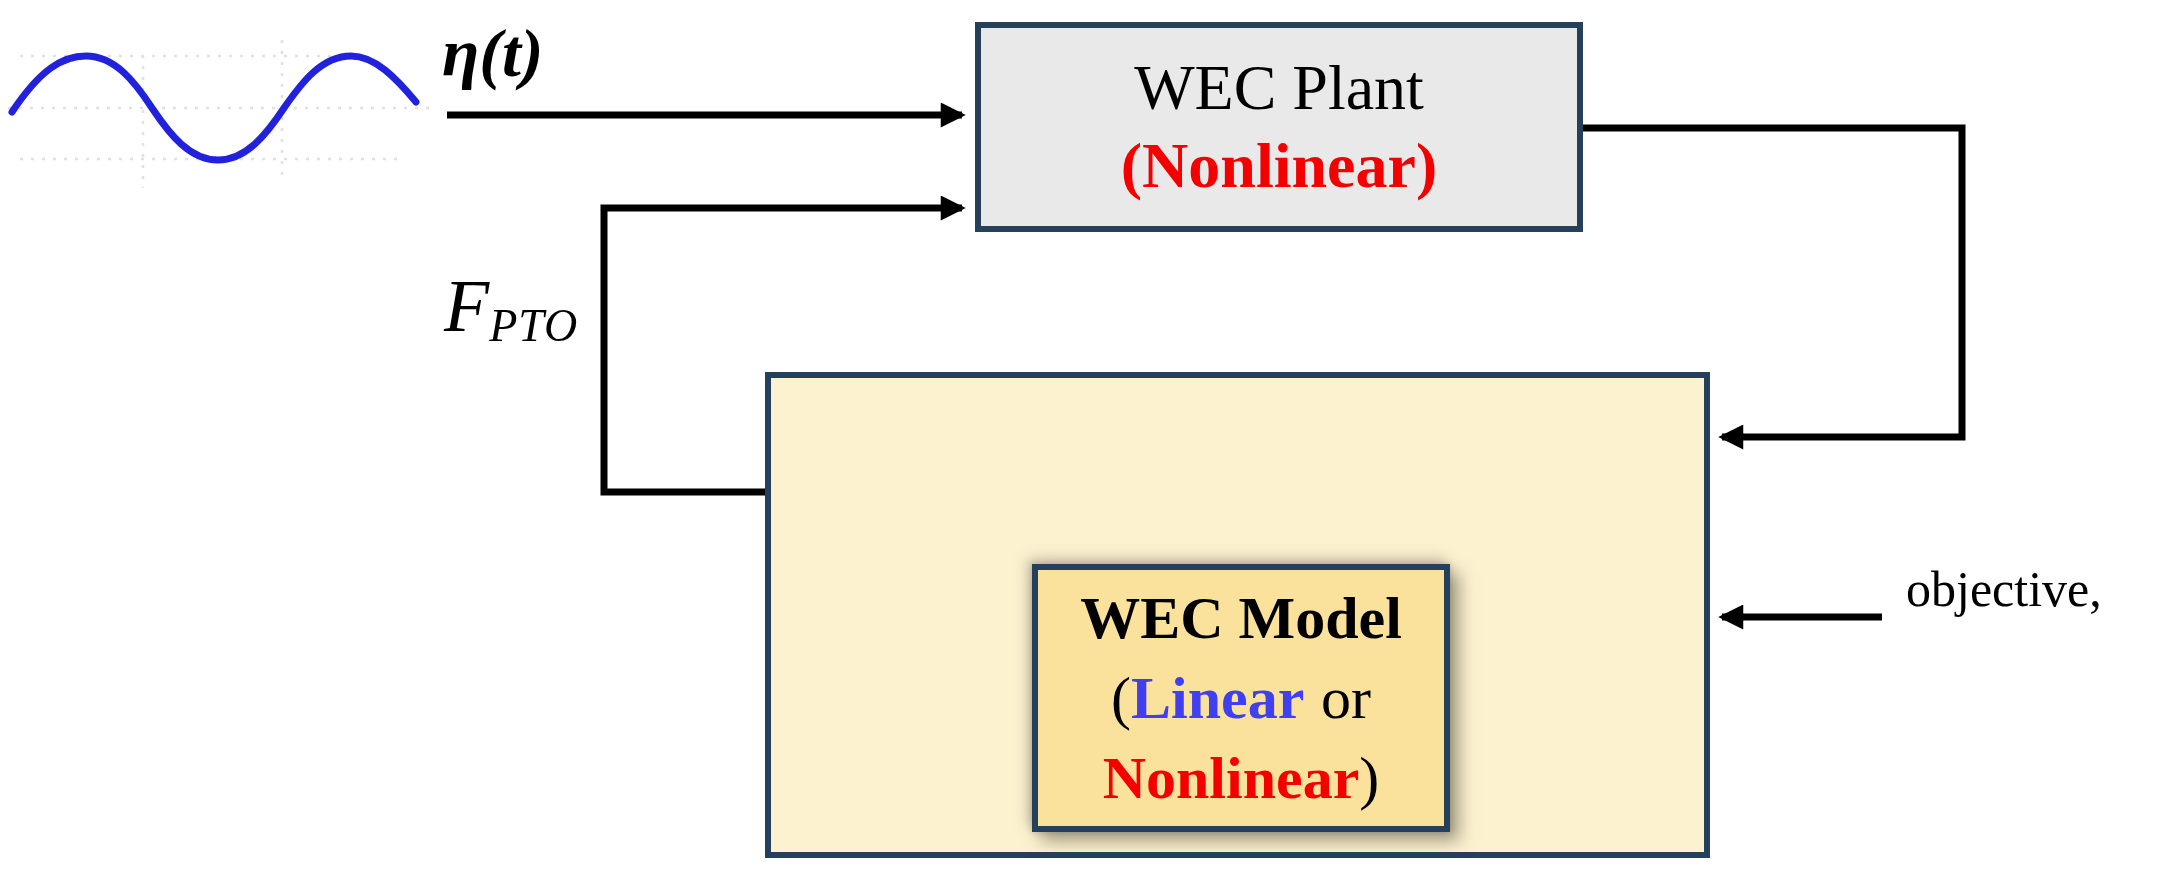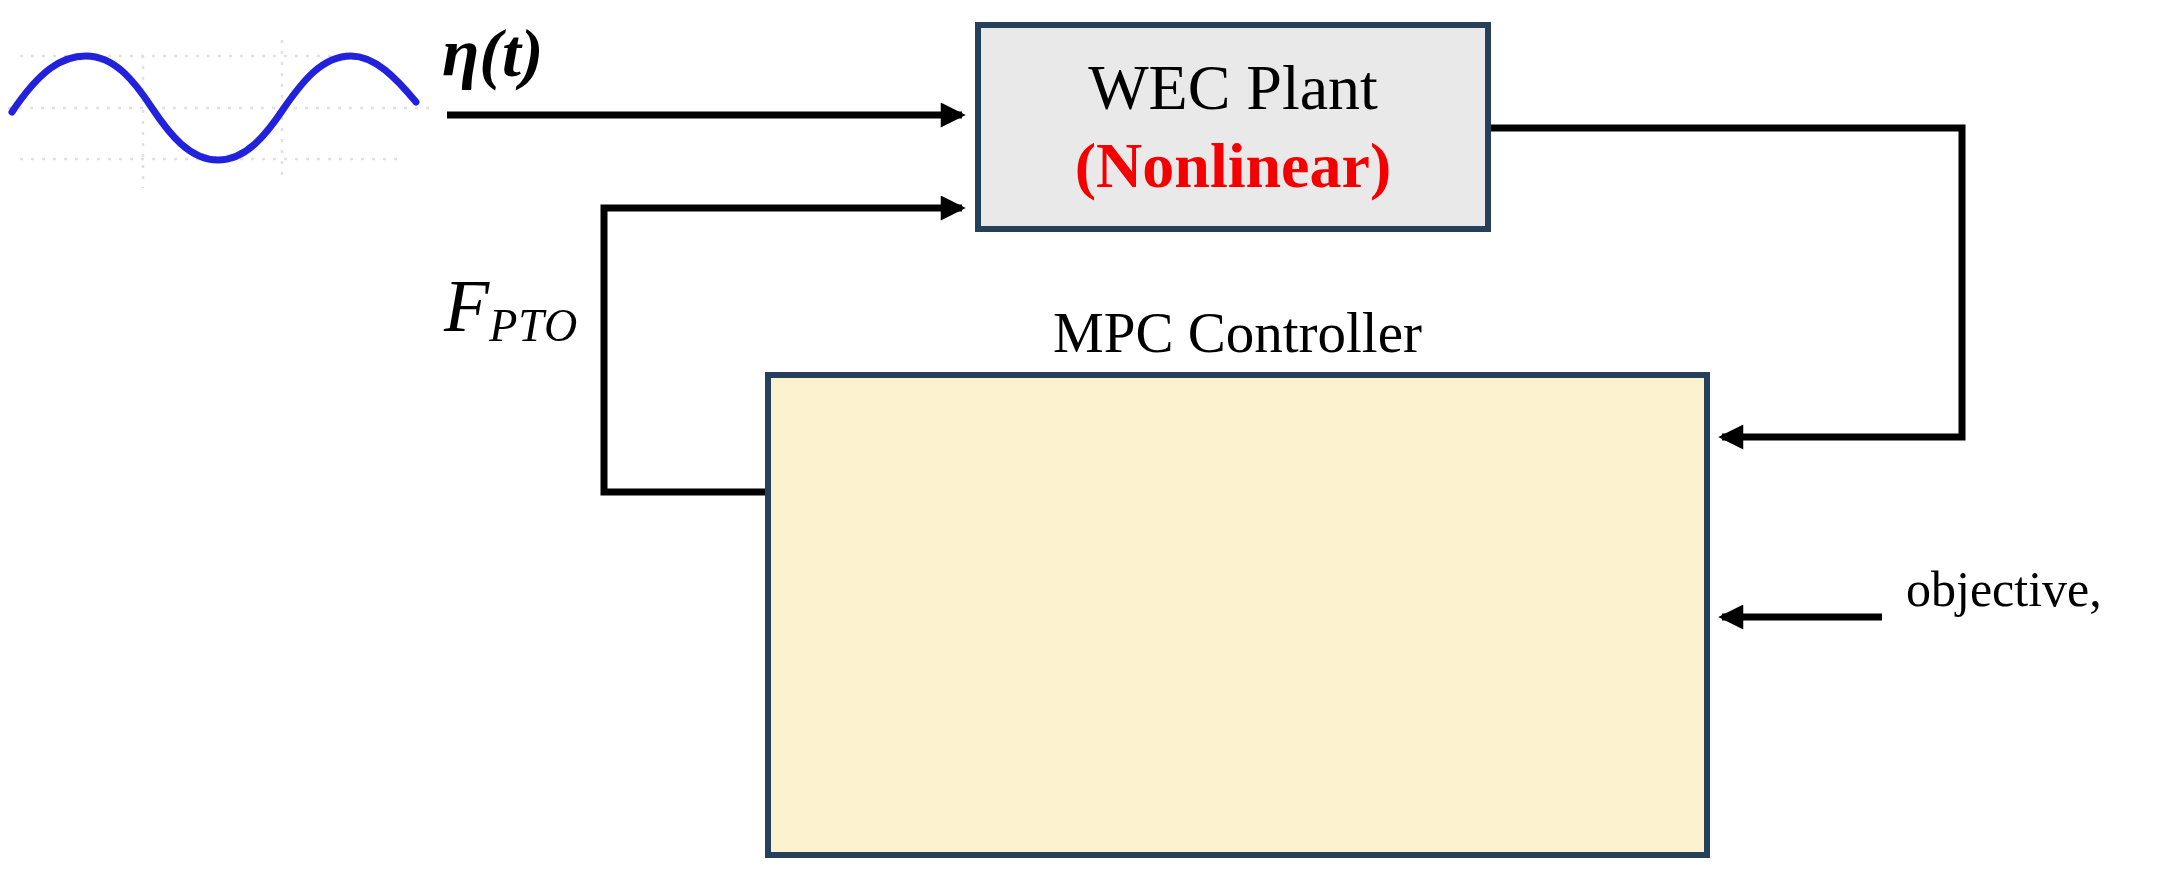--- a/index.html
+++ b/index.html
@@ -21,21 +21,21 @@
   #canvas *{box-sizing:border-box;}
   svg.layer{position:absolute;left:0;top:0;width:2161px;height:873px;}
   .grid{stroke:var(--grid-gray);stroke-width:2.5;stroke-dasharray:3 8;fill:none;}
   .wave{stroke:var(--wave-blue);stroke-width:7;fill:none;stroke-linecap:round;}
   .conn{stroke:var(--line-black);stroke-width:7;fill:none;stroke-linejoin:miter;}
   .cycle{stroke:var(--line-black);stroke-width:8;fill:none;}
   .arrowhead{fill:var(--line-black);}
 
   .box{position:absolute;display:flex;flex-direction:column;align-items:center;justify-content:center;
        border:6px solid var(--border-navy);text-align:center;}
-  .wec-plant{left:975px;top:22px;width:516px;height:210px;background:var(--plant-fill);
+  .wec-plant{left:975px;top:22px;width:608px;height:210px;background:var(--plant-fill);
        font-size:64px;line-height:78px;}
   .wec-plant .sub{color:var(--red-text);font-weight:bold;}
   .mpc-box{left:765px;top:372px;width:945px;height:486px;background:var(--mpc-fill);border-width:6px;}
   .optimization{left:1028px;top:408px;width:414px;height:115px;background:var(--gold-fill);
        border-width:5px;font-size:64px;}
   .wec-model{left:1032px;top:564px;width:418px;height:268px;background:var(--gold-fill);
        font-size:60px;line-height:80px;font-weight:bold;
        box-shadow:9px 9px 16px rgba(90,85,70,.55),-5px -6px 12px rgba(120,115,100,.35),0 0 6px rgba(100,95,80,.3);}
   .wec-model .plain{font-weight:normal;color:#000;}
   .wec-model .lin{color:var(--blue-text);font-weight:bold;}
@@ -93,24 +93,28 @@
     <div>control</div>
     <div>actions</div>
   </div>
 
   <div class="lbl prediction-label">prediction</div>
 
   <div class="lbl objective-label">
     <div>objective,</div>
   </div>
 
-  <div class="lbl mpc-title">MPC Controller</div>
 
   <div class="box wec-plant">
     <div>WEC Plant</div>
     <div class="sub">(Nonlinear)</div>
   </div>
 
   <div class="box mpc-box"></div>
 
 
+  <div class="box wec-model">
+    <div>WEC Model</div>
+    <div><span class="plain">(</span><span class="lin">Linear</span><span class="orw">or</span></div>
+    <div><span class="nonlin">Nonlinear</span><span class="plain">)</span></div>
+  </div>
 
 </div>
 
 </body></html>

